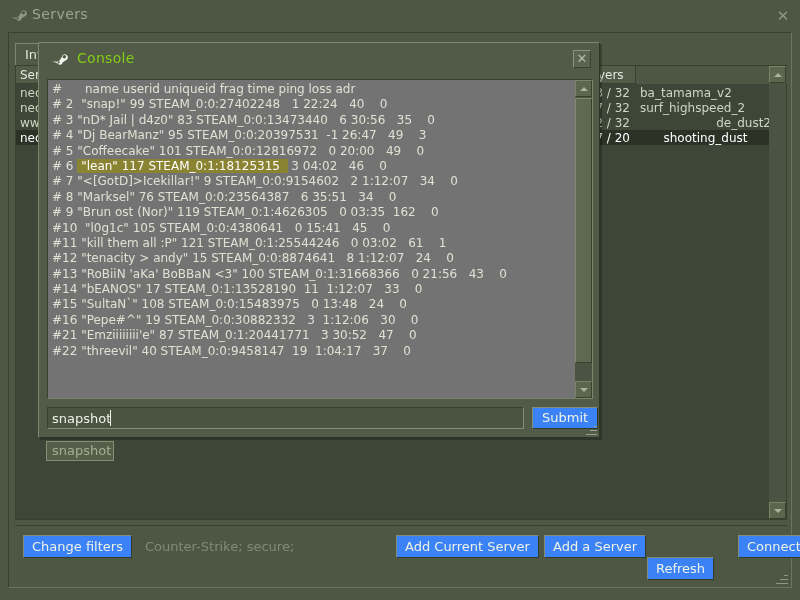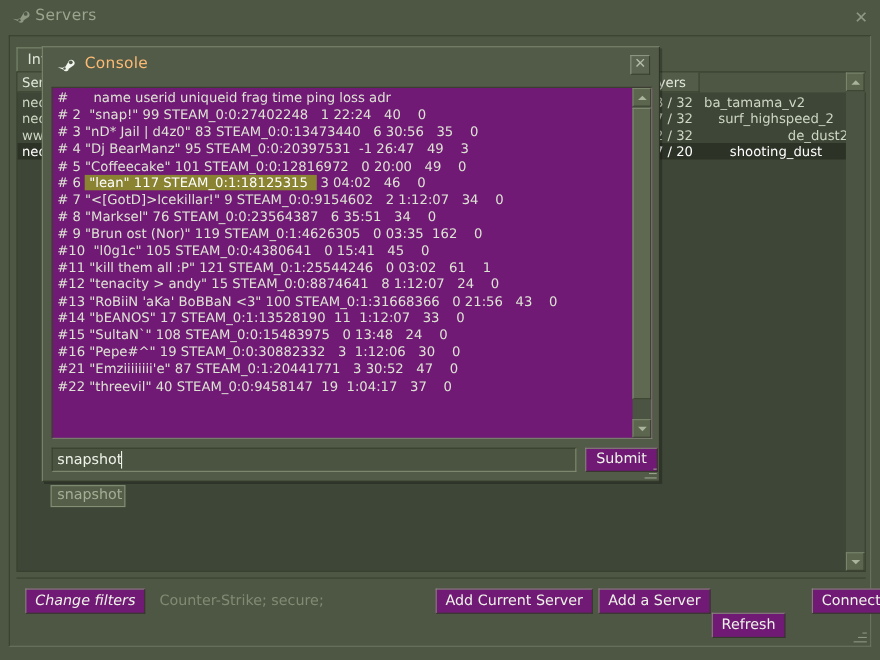--- a/index.html
+++ b/index.html
@@ -141,32 +141,32 @@
 
   
   #servers-toolbar {
     position: absolute;
     left: 6px; top: 492px;
     width: 772px; height: 42px;
     border-top: 1px solid #39402f;
     box-sizing: border-box;
   }
   .btn {
-    background: #701a75;
+    background: #3b82f6;
     border: 1px solid #828d74;
     border-right-color: #333a2a;
     border-bottom-color: #333a2a;
     color: #eef2e8;
     font-size: 13px;
     padding: 3px 8px;
     box-sizing: border-box;
     cursor: pointer;
     white-space: nowrap;
   }
-  #change-filters { position: absolute; left: 8px; top: 9px; font-style: italic; }
+  #change-filters { position: absolute; left: 8px; top: 9px; }
   #filter-desc {
     position: absolute; left: 130px; top: 13px;
     font-size: 13px; color: #818b74;
   }
   #btn-add-current { position: absolute; left: 381px; top: 9px; }
   #btn-add-server  { position: absolute; left: 529px; top: 9px; }
   #btn-refresh     { position: absolute; left: 632px; top: 9px; margin-top: 22px; }
   #btn-connect     { position: absolute; left: 723px; top: 9px; }
 
   
@@ -185,40 +185,40 @@
     width: 562px; height: 396px;
     background: #515b47;
     border: 1px solid #7b866d;
     border-right-color: #2f3526;
     border-bottom-color: #2f3526;
     box-sizing: border-box;
     box-shadow: 2px 2px 0 rgba(0,0,0,.25);
   }
   #console-title {
     position: absolute; left: 38px; top: 7px;
-    color: #fdba74; font-size: 14px; letter-spacing: .3px;
+    color: #84cc16; font-size: 14px; letter-spacing: .3px;
   }
   #console-close {
     position: absolute; right: 8px; top: 7px;
     width: 18px; height: 18px;
     background: #5a6450;
     border: 1px solid #8b9680;
     border-right-color: #39402f;
     border-bottom-color: #39402f;
     color: #b4bda8;
     font-size: 13px; line-height: 16px; text-align: center;
     box-sizing: border-box;
     cursor: pointer;
   }
 
   #console-output {
     position: absolute;
     left: 8px; top: 36px;
     width: 546px; height: 320px;
-    background: #701a75;
+    background: #737373;
     border: 1px solid #39402f;
     border-bottom-color: #7b866d;
     border-right-color: #7b866d;
     box-sizing: border-box;
     overflow: hidden;
   }
   #console-lines {
     position: absolute;
     left: 0; top: 2px;
     width: 528px;
@@ -333,21 +333,21 @@
 
       <div id="server-rows">
           <div class="srow">
             <div class="scell" style="width: 560px;">neonl</div>
             <div class="scell" style="width: 60px; text-align: right; padding-right: 6px;">23 / 32</div>
             <div class="scell" style="width: 135px;">ba_tamama_v2</div>
           </div>
           <div class="srow">
             <div class="scell" style="width: 560px;">neonl</div>
             <div class="scell" style="width: 60px; text-align: right; padding-right: 6px;">7 / 32</div>
-            <div class="scell" style="width: 135px; text-align: center;">surf_highspeed_2</div>
+            <div class="scell" style="width: 135px;">surf_highspeed_2</div>
           </div>
           <div class="srow">
             <div class="scell" style="width: 560px;">www</div>
             <div class="scell" style="width: 60px; text-align: right; padding-right: 6px;">12 / 32</div>
             <div class="scell" style="width: 135px; text-align: right;">de_dust2</div>
           </div>
           <div class="srow selected">
             <div class="scell" style="width: 560px;">neonl</div>
             <div class="scell" style="width: 60px; text-align: right; padding-right: 6px;">17 / 20</div>
             <div class="scell" style="width: 135px; text-align: center;">shooting_dust</div>

